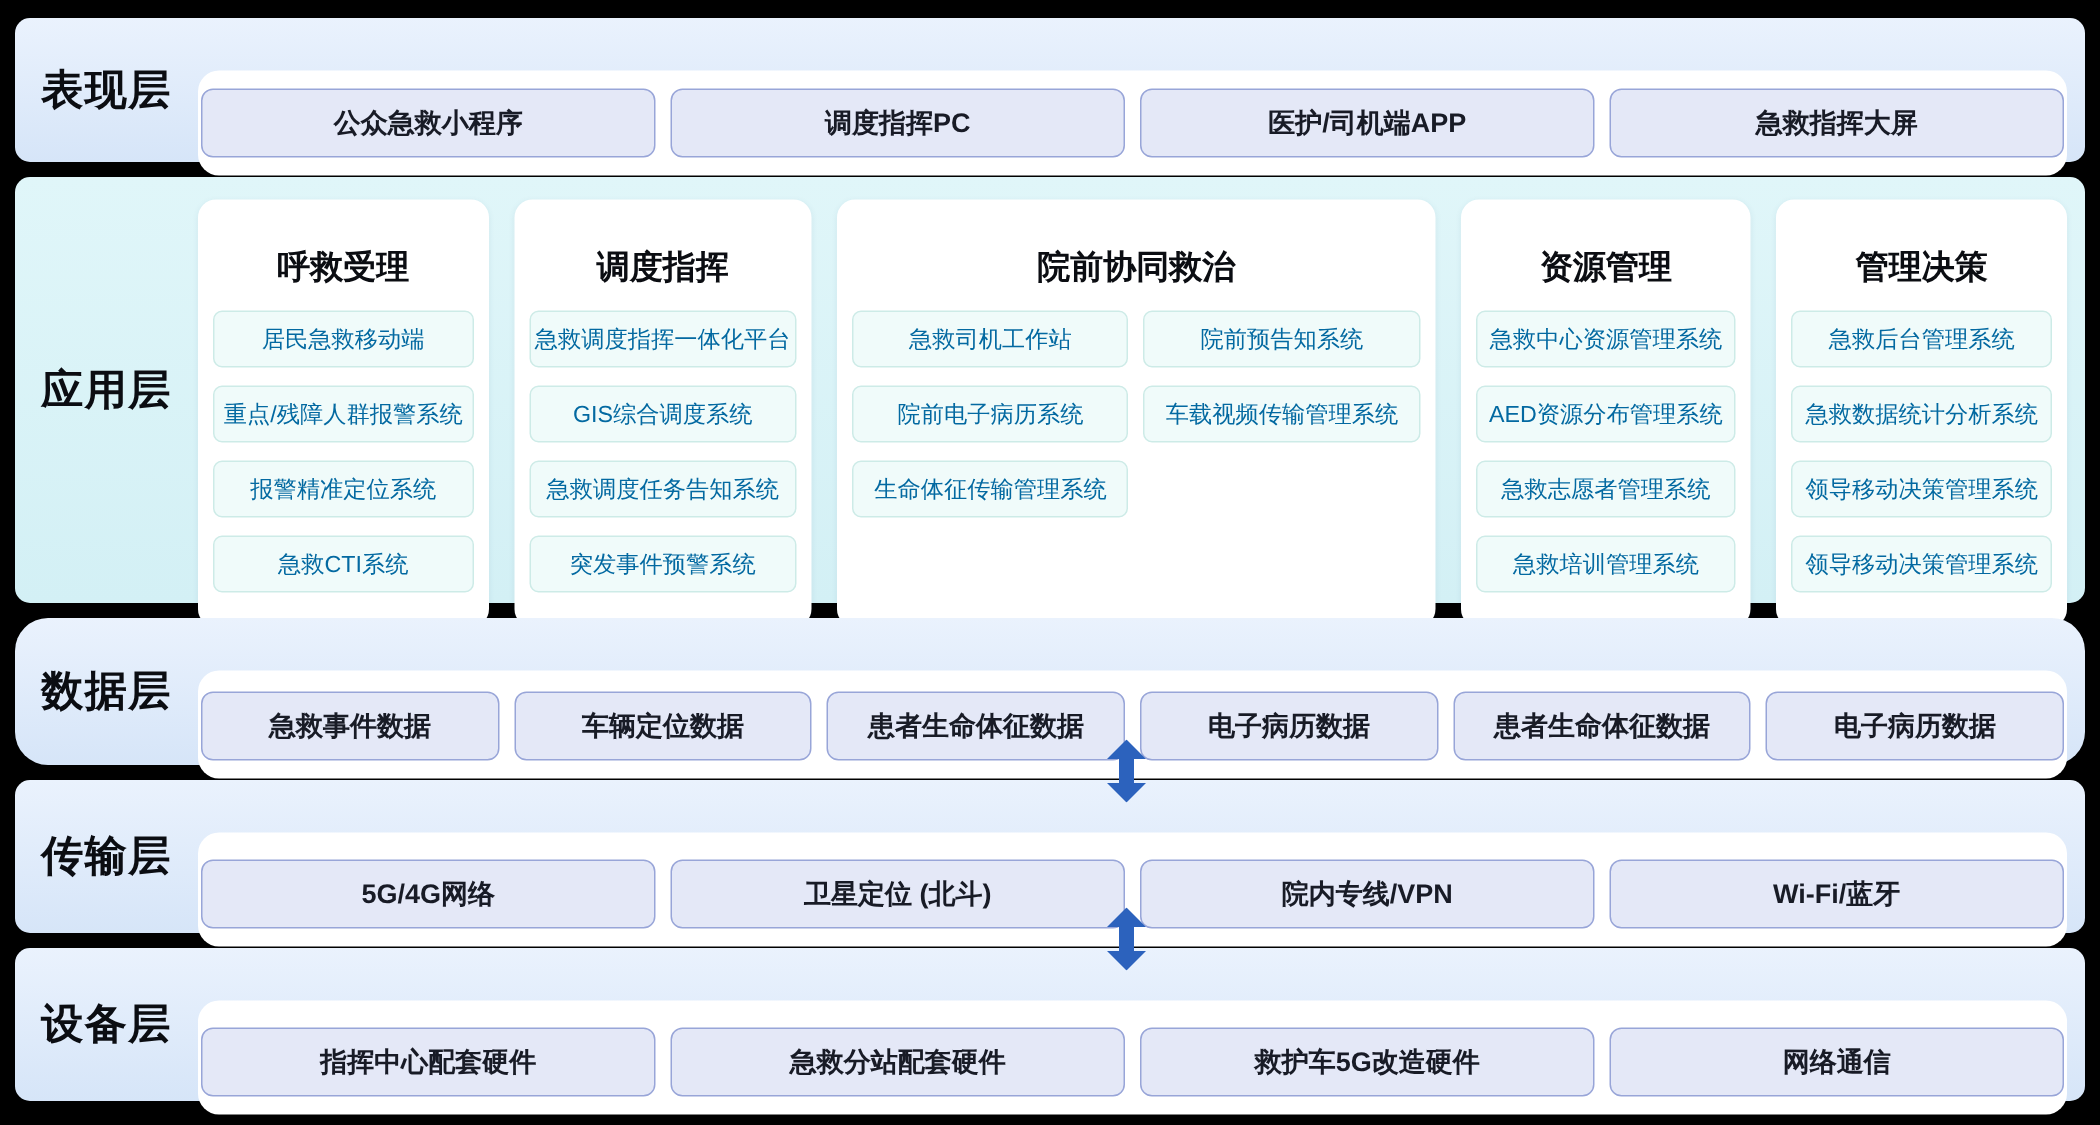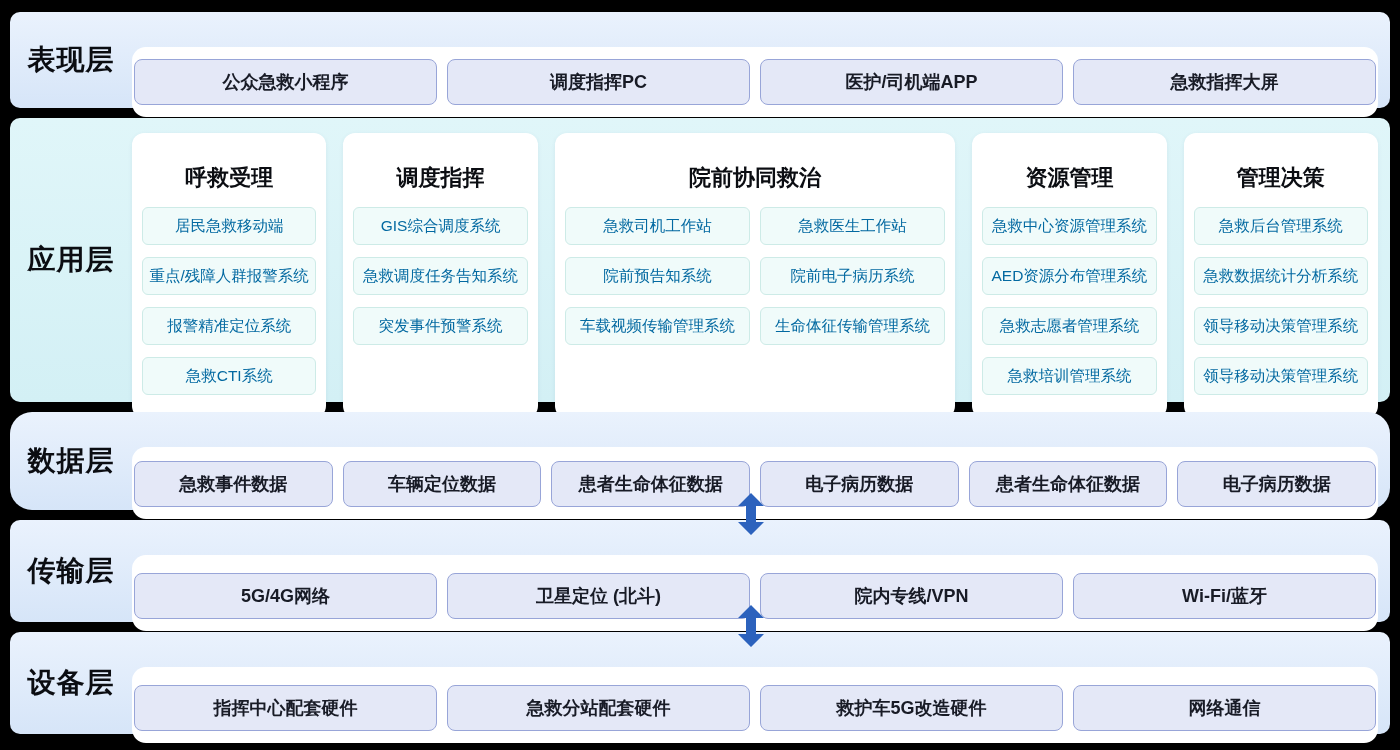--- a/index.html
+++ b/index.html
@@ -94,31 +94,31 @@
           <div class="app-item">居民急救移动端</div>
           <div class="app-item">重点/残障人群报警系统</div>
           <div class="app-item">报警精准定位系统</div>
           <div class="app-item">急救CTI系统</div>
         </div>
       </div>
 
       <div class="app-card">
         <div class="app-title">调度指挥</div>
         <div class="app-items">
+          <div class="app-item">急救调度指挥一体化平台</div>
           <div class="app-item">GIS综合调度系统</div>
           <div class="app-item">急救调度任务告知系统</div>
           <div class="app-item">突发事件预警系统</div>
         </div>
       </div>
 
       <div class="app-card">
         <div class="app-title">院前协同救治</div>
         <div class="app-items two-col">
           <div class="app-item">急救司机工作站</div>
-          <div class="app-item">急救医生工作站</div>
           <div class="app-item">院前预告知系统</div>
           <div class="app-item">院前电子病历系统</div>
           <div class="app-item">车载视频传输管理系统</div>
           <div class="app-item">生命体征传输管理系统</div>
         </div>
       </div>
 
       <div class="app-card">
         <div class="app-title">资源管理</div>
         <div class="app-items">

